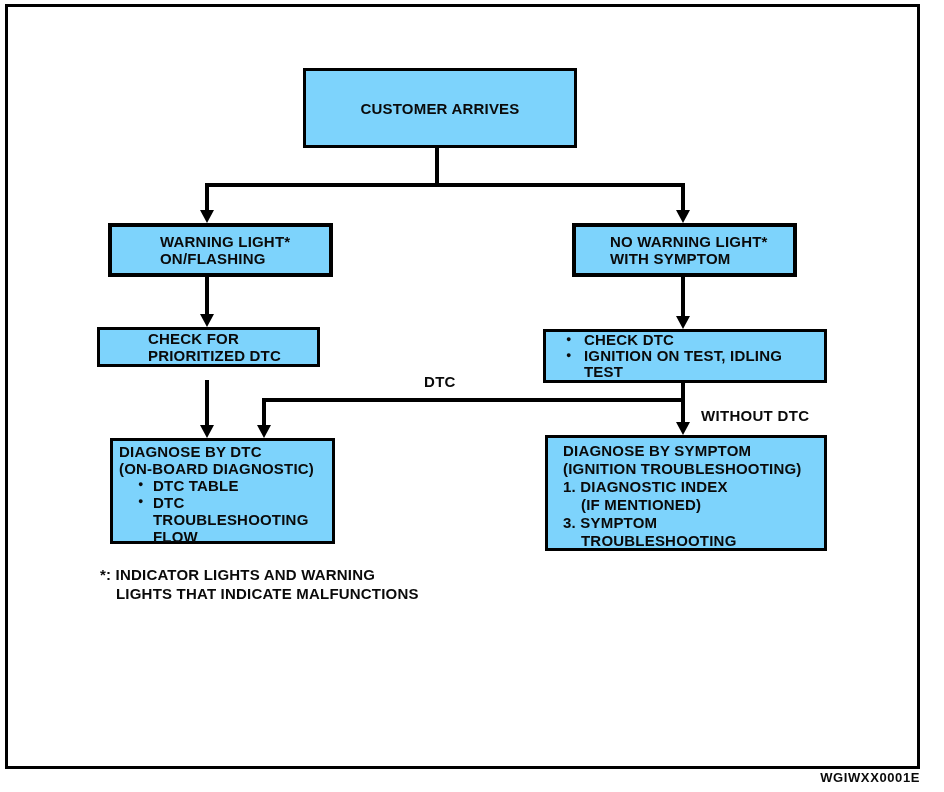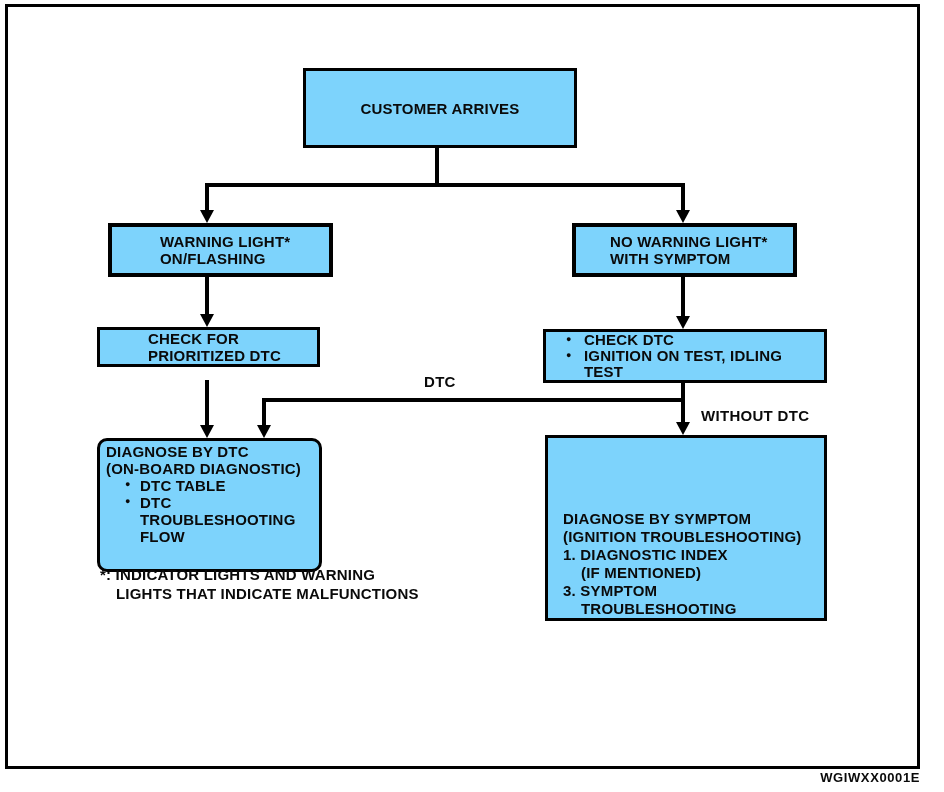--- a/index.html
+++ b/index.html
@@ -106,36 +106,36 @@
     <span class="bullet">●</span>
     <span>CHECK DTC</span>
   </div>
   <div class="brow">
     <span class="bullet">●</span>
     <span>IGNITION ON TEST, IDLING</span>
   </div>
   <div class="cont">TEST</div>
 </div>
 
-<div class="abs node top n-diagdtc" style="left:97px; top:438px; width:225px; height:134px;border-radius:10px;">
+<div class="abs node top n-diagdtc" style="left:110px; top:438px; width:225px; height:106px;">
   <div>DIAGNOSE BY DTC</div>
   <div>(ON-BOARD DIAGNOSTIC)</div>
   <div class="brow">
     <span class="bullet">●</span>
     <span>DTC TABLE</span>
   </div>
   <div class="brow">
     <span class="bullet">●</span>
     <span>DTC</span>
   </div>
   <div class="cont">TROUBLESHOOTING</div>
   <div class="cont">FLOW</div>
 </div>
 
-<div class="abs node top n-diagsym" style="left:545px; top:435px; width:282px; height:186px;justify-content:flex-end;">
+<div class="abs node top n-diagsym" style="left:545px; top:435px; width:282px; height:116px;">
   <div>DIAGNOSE BY SYMPTOM</div>
   <div>(IGNITION TROUBLESHOOTING)</div>
   <div>1. DIAGNOSTIC INDEX</div>
   <div class="cont">(IF MENTIONED)</div>
   <div>3. SYMPTOM</div>
   <div class="cont">TROUBLESHOOTING</div>
 </div>
 
 <div class="abs line" style="left:435px; top:148px; width:4px;  height:38px;"></div>
 <div class="abs line" style="left:205px; top:183px; width:480px; height:4px;"></div>

